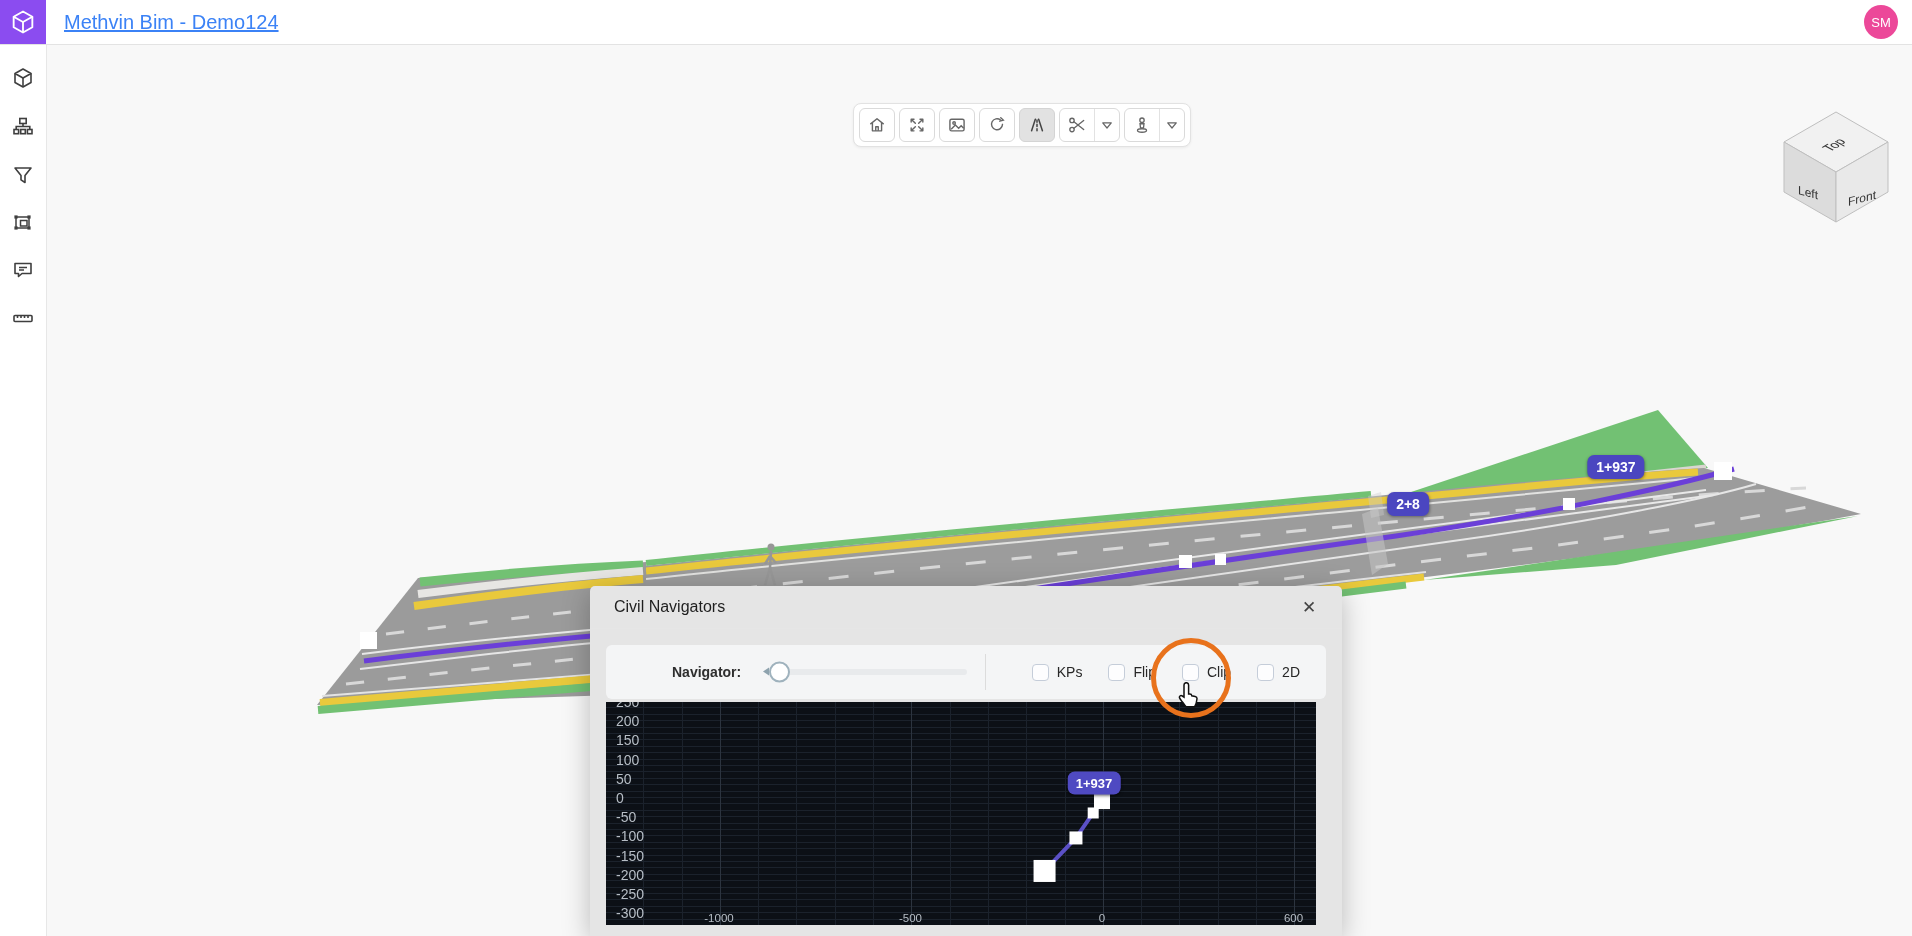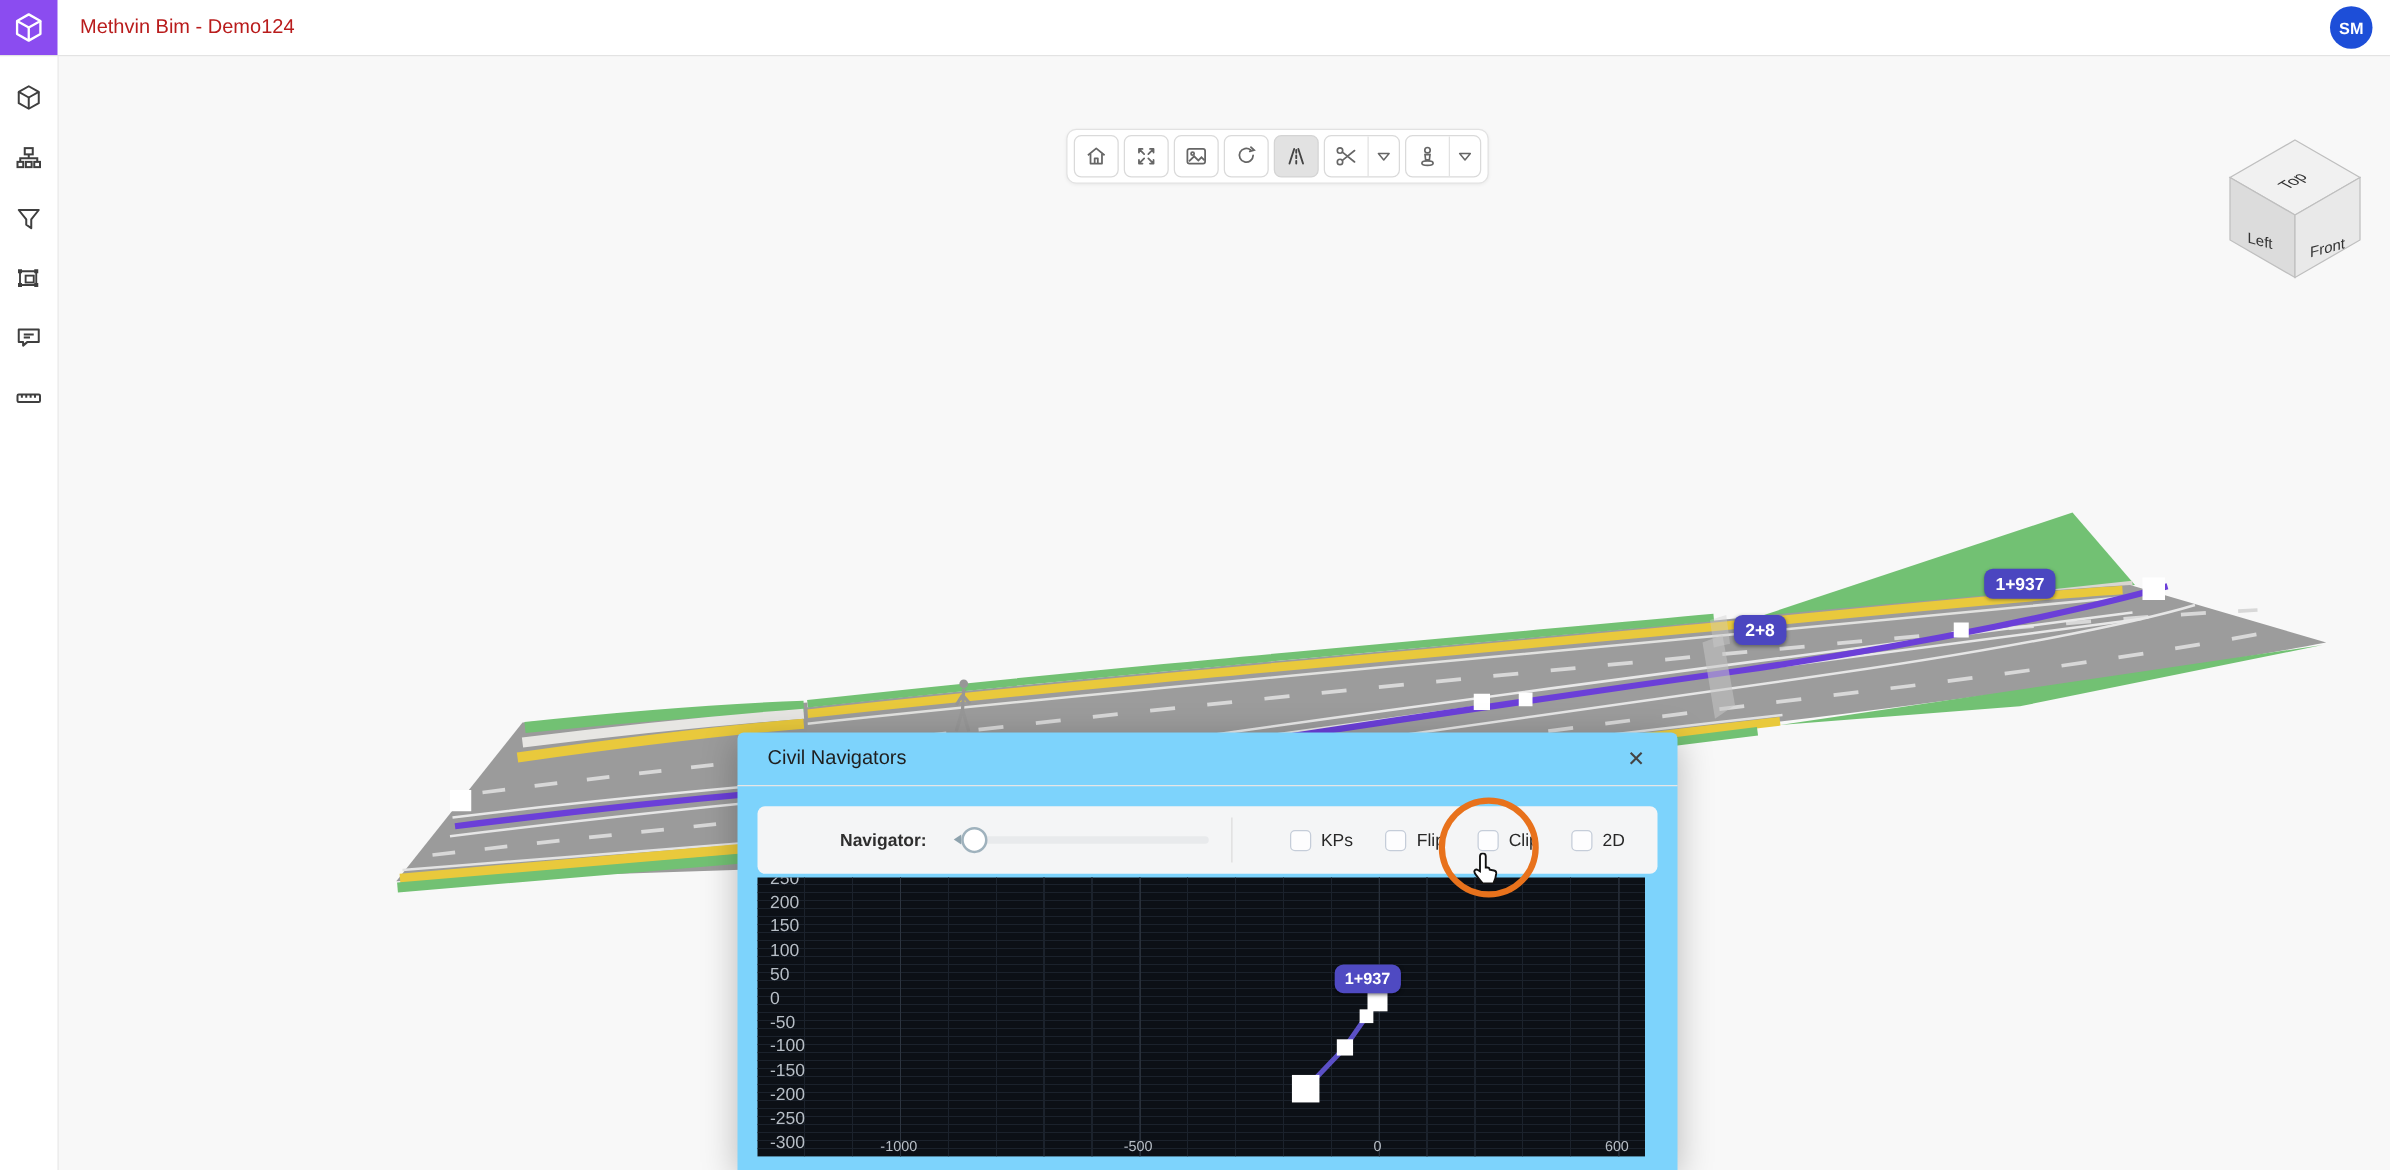--- a/index.html
+++ b/index.html
@@ -2,22 +2,22 @@
 <html><head>
 <meta charset="utf-8">
 <style>
   html,body{margin:0;padding:0;}
   body{width:1912px;height:936px;overflow:hidden;font-family:"Liberation Sans",sans-serif;background:#fff;position:relative;}
   .app{position:absolute;inset:0;}
 
   
   .header{position:absolute;left:0;top:0;right:0;height:44px;background:#fff;border-bottom:1px solid #e3e3e3;z-index:30;}
   .logo{position:absolute;left:0;top:0;width:46px;height:44px;background:#8b4cf0;display:flex;align-items:center;justify-content:center;}
-  .app-title{position:absolute;left:64px;top:0;height:44px;display:flex;align-items:center;font-size:16px;color:#b91c1c;}
-  .avatar{position:absolute;right:14px;top:5px;width:34px;height:34px;border-radius:50%;background:#1d4ed8;color:#fff;font-size:13px;font-weight:bold;display:flex;align-items:center;justify-content:center;}
+  .app-title{position:absolute;left:64px;top:0;height:44px;display:flex;align-items:center;font-size:20px;color:#3b82f6;text-decoration:underline;}
+  .avatar{position:absolute;right:14px;top:5px;width:34px;height:34px;border-radius:50%;background:#ec4899;color:#fff;font-size:13px;font-weight:normal;display:flex;align-items:center;justify-content:center;}
 
   
   .sidebar{position:absolute;left:0;top:44px;bottom:0;width:46px;background:#fff;border-right:1px solid #e7e7e7;z-index:25;}
   .side-btn{position:absolute;left:11px;width:24px;height:24px;color:#3f3f3f;cursor:pointer;}
   .side-btn svg{width:24px;height:24px;}
 
   
   .viewport{position:absolute;left:46px;top:44px;right:0;bottom:0;background:#f8f8f8;}
   .scene-svg{position:absolute;left:0;top:0;z-index:1;pointer-events:none;}
 
@@ -30,21 +30,21 @@
   .tb-group .cell.caret{width:24px;border-left:1px solid #e2e2e2;}
   .tb-btn svg,.tb-group svg{display:block;}
 
   
   .navcube{position:absolute;right:18px;top:62px;z-index:6;cursor:pointer;}
 
   
   .kp-badge{position:absolute;transform:translate(-50%,-50%);background:#4b46c0;color:#fff;font-size:14px;font-weight:bold;padding:4px 9px;border-radius:7px;box-shadow:0 1px 3px rgba(0,0,0,.35);z-index:2;white-space:nowrap;}
 
   
-  .panel{position:absolute;left:590px;top:586px;width:752px;height:350px;background:#7dd3fc;border-radius:5px 5px 0 0;box-shadow:0 6px 28px rgba(0,0,0,.25);z-index:10;}
+  .panel{position:absolute;left:590px;top:586px;width:752px;height:350px;background:#e5e5e5;border-radius:5px 5px 0 0;box-shadow:0 6px 28px rgba(0,0,0,.25);z-index:10;}
   .panel-header{position:relative;height:42px;border-bottom:1px solid #e6e6e6;}
   .panel-title{position:absolute;left:24px;top:0;height:42px;display:flex;align-items:center;font-size:16px;color:#1f1f1f;}
   .panel-close{position:absolute;right:20px;top:8px;width:26px;height:26px;display:flex;align-items:center;justify-content:center;font-size:17px;color:#444;cursor:pointer;}
   .controls-row{position:absolute;left:16px;top:59px;width:720px;height:54px;background:#f4f5f6;border-radius:6px;display:flex;align-items:center;padding:0 18px;box-sizing:border-box;}
   .nav-label{font-size:14px;font-weight:bold;color:#2e2e2e;padding-left:48px;}
   .slider{position:relative;width:200px;height:6px;background:#e8eaec;border-radius:3px;margin-left:26px;cursor:pointer;}
   .slider-handle{position:absolute;left:2px;top:50%;transform:translateY(-50%);width:17px;height:17px;border-radius:50%;background:#fff;border:2px solid #9fb2bd;cursor:pointer;}
   .slider-handle::before{content:"";position:absolute;left:-8px;top:4px;border-top:4px solid transparent;border-bottom:4px solid transparent;border-right:6px solid #8da2ad;}
   .row-divider{position:absolute;left:379px;top:9px;bottom:9px;width:1px;background:#dcdcdc;}
   .chk-group{margin-left:auto;display:flex;align-items:center;gap:26px;margin-right:8px;}

